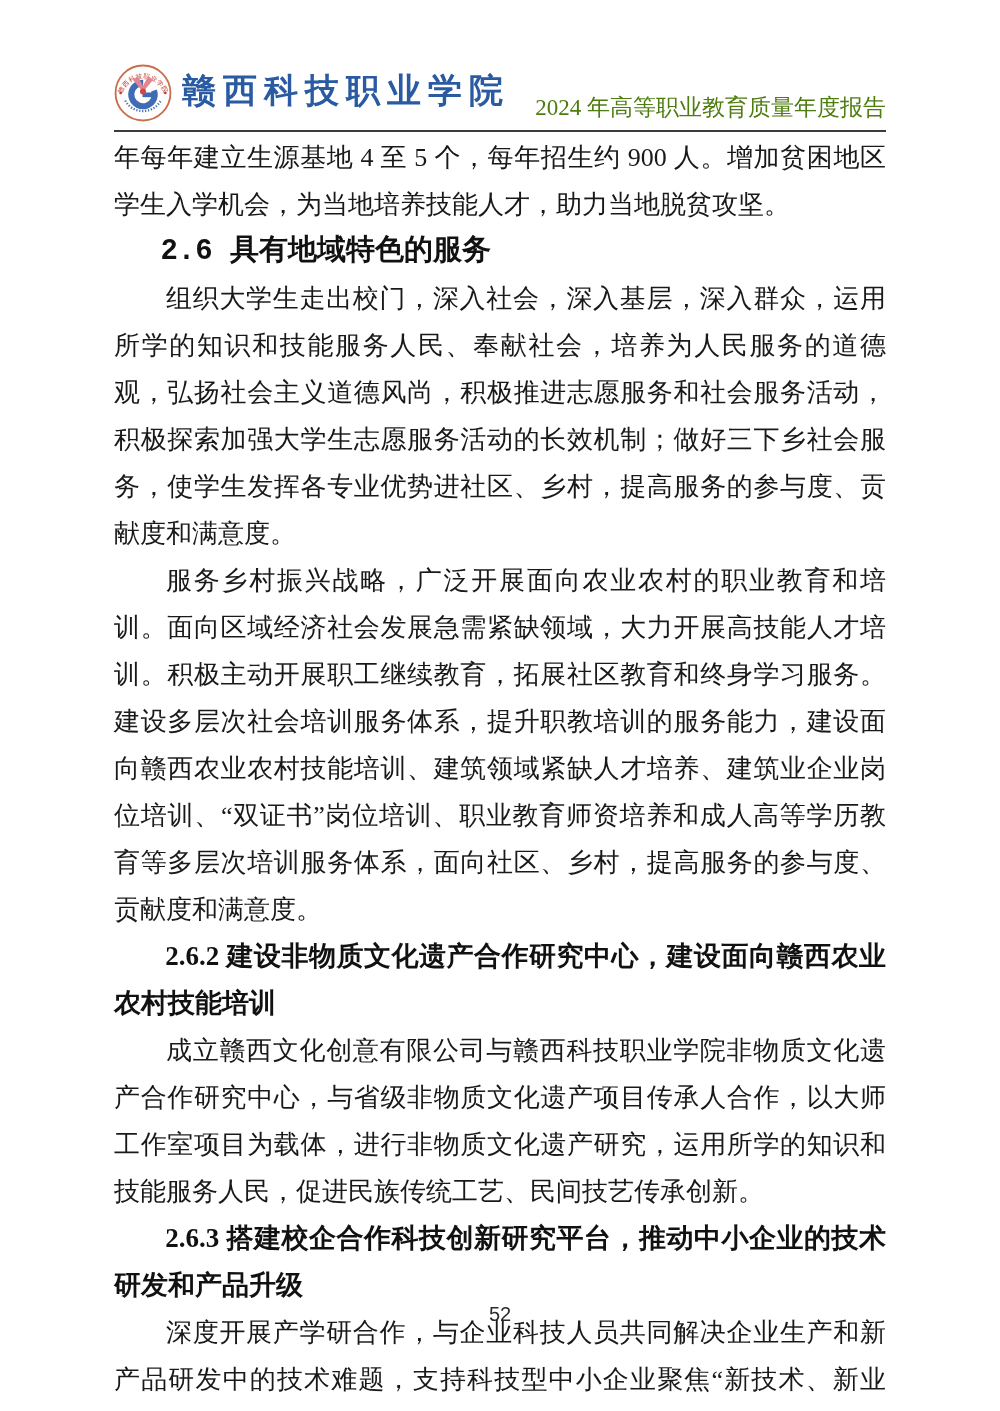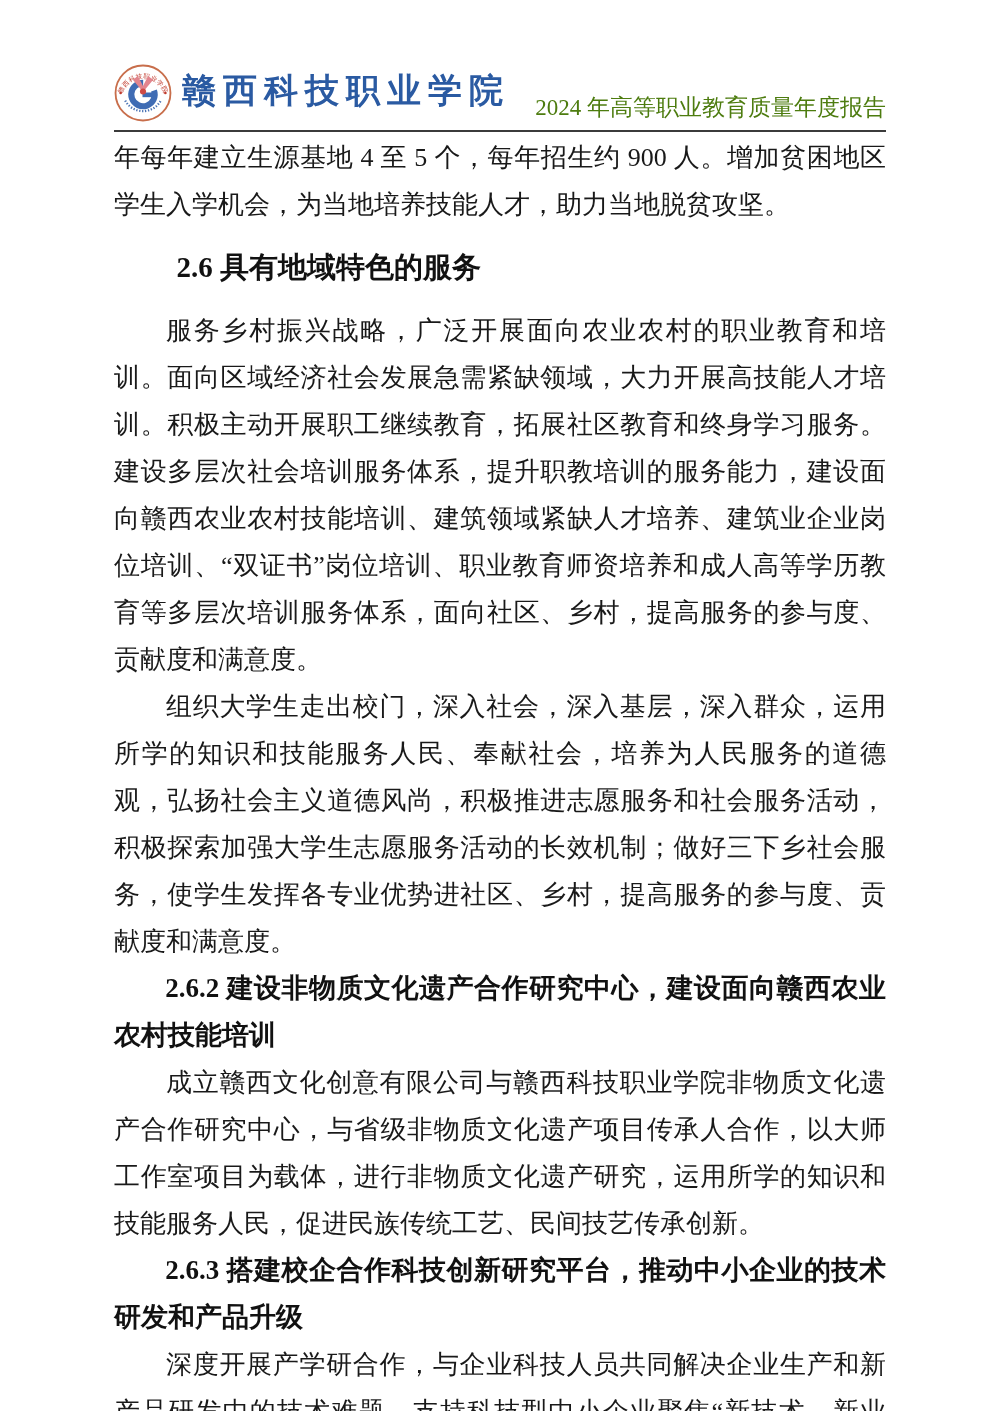--- a/index.html
+++ b/index.html
@@ -61,27 +61,28 @@
     text-align: justify;
   }
   .page-body p {
     margin: 0;
     text-indent: 2em;
   }
   .page-body p.continuation {
     text-indent: 0;
   }
   .heading-l1 {
-    margin: 16px;
+    margin: 0;
     font-size: 29px;
     line-height: 47px;
     font-weight: bold;
     color: #111111;
     text-indent: 1.6em;
     text-align: left;
+    font-family: Liberation Mono, monospace;
   }
   .heading-l2 {
     margin: 0;
     font-size: 27px;
     line-height: 47px;
     font-weight: bold;
     color: #111111;
     text-indent: 1.9em;
     text-align: justify;
   }
@@ -124,27 +125,30 @@
     </div>
     <div class="report-title">2024 年高等职业教育质量年度报告</div>
   </header>
 
   <main class="page-body">
     <p class="continuation">年每年建立生源基地 4 至 5 个，每年招生约 900 人。增加贫困地区学生入学机会，为当地培养技能人才，助力当地脱贫攻坚。</p>
 
     <h1 class="heading-l1">2.6 具有地域特色的服务</h1>
 
 
+    <p>组织大学生走出校门，深入社会，深入基层，深入群众，运用所学的知识和技能服务人民、奉献社会，培养为人民服务的道德观，弘扬社会主义道德风尚，积极推进志愿服务和社会服务活动，积极探索加强大学生志愿服务活动的长效机制；做好三下乡社会服务，使学生发挥各专业优势进社区、乡村，提高服务的参与度、贡献度和满意度。</p>
+
     <p>服务乡村振兴战略，广泛开展面向农业农村的职业教育和培训。面向区域经济社会发展急需紧缺领域，大力开展高技能人才培训。积极主动开展职工继续教育，拓展社区教育和终身学习服务。建设多层次社会培训服务体系，提升职教培训的服务能力，建设面向赣西农业农村技能培训、建筑领域紧缺人才培养、建筑业企业岗位培训、“双证书”岗位培训、职业教育师资培养和成人高等学历教育等多层次培训服务体系，面向社区、乡村，提高服务的参与度、贡献度和满意度。</p>
-
-    <p>组织大学生走出校门，深入社会，深入基层，深入群众，运用所学的知识和技能服务人民、奉献社会，培养为人民服务的道德观，弘扬社会主义道德风尚，积极推进志愿服务和社会服务活动，积极探索加强大学生志愿服务活动的长效机制；做好三下乡社会服务，使学生发挥各专业优势进社区、乡村，提高服务的参与度、贡献度和满意度。</p>
 
     <h2 class="heading-l2">2.6.2 建设非物质文化遗产合作研究中心，建设面向赣西农业农村技能培训</h2>
 
     <p>成立赣西文化创意有限公司与赣西科技职业学院非物质文化遗产合作研究中心，与省级非物质文化遗产项目传承人合作，以大师工作室项目为载体，进行非物质文化遗产研究，运用所学的知识和技能服务人民，促进民族传统工艺、民间技艺传承创新。</p>
 
     <h2 class="heading-l2">2.6.3 搭建校企合作科技创新研究平台，推动中小企业的技术研发和产品升级</h2>
 
     <p>深度开展产学研合作，与企业科技人员共同解决企业生产和新产品研发中的技术难题，支持科技型中小企业聚焦“新技术、新业态、新模式”，走专业化、</p>
   </main>
 
+  <footer class="page-footer">
+    <span>52</span>
+  </footer>
 
 </div>
 
 </body></html>

